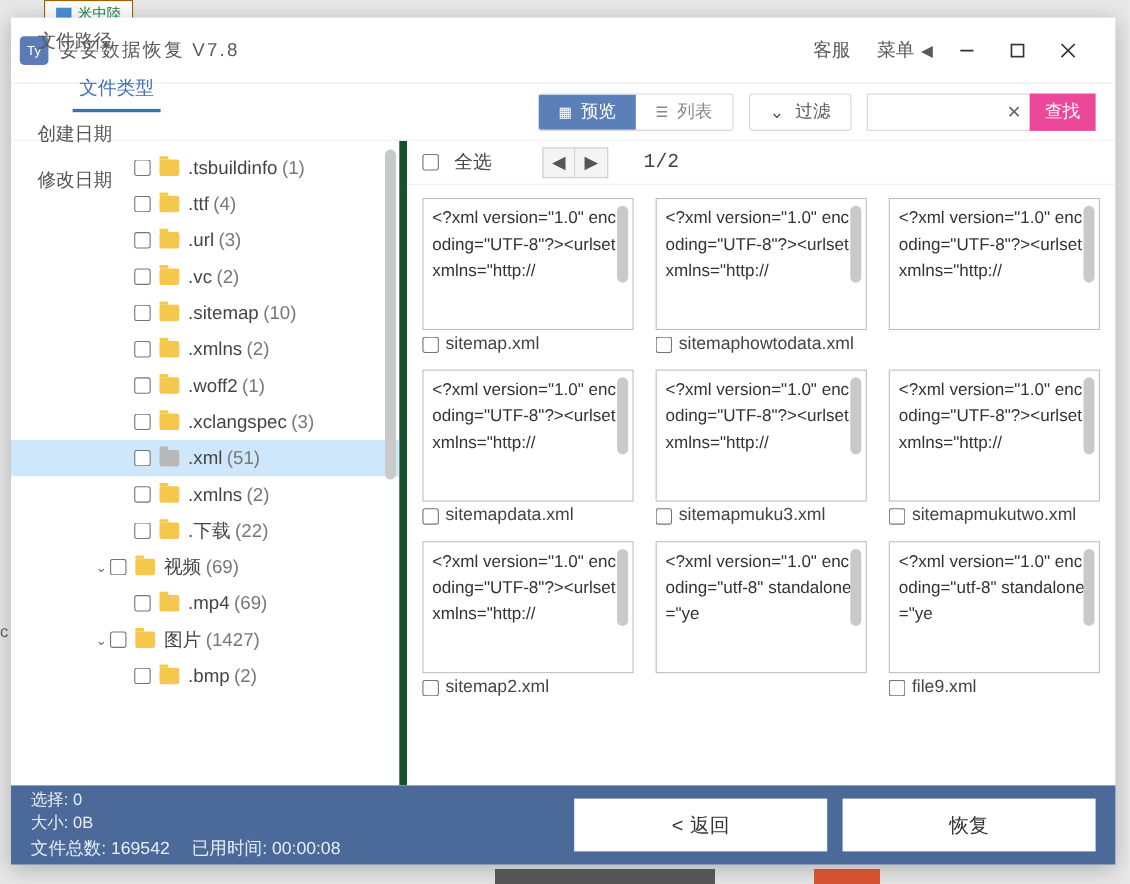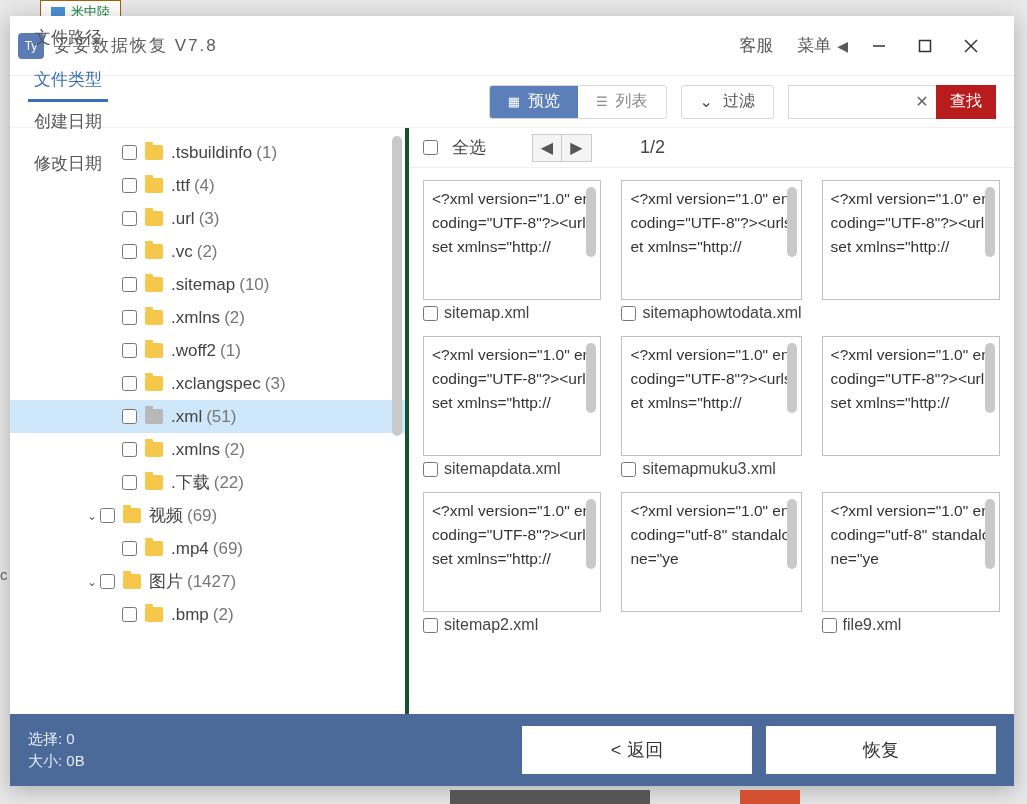--- a/index.html
+++ b/index.html
@@ -21,53 +21,53 @@
   .titlebar .spacer { flex: 1; }
   .titlebar .txt-btn { font-size: 17px; color: #5b5b5b; padding: 0 12px; cursor: pointer; }
   .titlebar .menu-arrow { color:#5b5b5b; font-size:14px; margin-left:-6px; margin-right:8px;}
   .titlebar .win-btn { width: 46px; height: 40px; display:flex; align-items:center; justify-content:center; cursor:pointer; }
   .titlebar .win-btn svg { stroke: #333; stroke-width:1.5; fill:none; }
 
   
   .toolbar { height: 52px; display: flex; align-items: center; padding: 0 18px; gap: 4px; border-bottom: 1px solid #f0f0f0;}
   .toolbar .tabs { display: flex; gap: 0; flex-direction: column; }
   .toolbar .tab { font-size: 17px; color: #555; padding: 8px 6px; margin-right: 10px; cursor:pointer; border-bottom: 3px solid transparent;}
-  .toolbar .tab.active { color: #3a6fb7; border-bottom-color: #3a6fb7; }
+  .toolbar .tab.active { color: #3a6fb7; border-bottom-color: #3a6fb7; margin-left: 38px; }
   .toolbar .spacer { flex: 1; }
   .toolbar .seg { display:flex; border:1px solid #d7d7d7; border-radius:3px; overflow:hidden; height:34px;}
   .toolbar .seg-btn { display:flex; align-items:center; gap:8px; padding: 0 18px; font-size:16px; cursor:pointer; color:#888;}
   .toolbar .seg-btn.active { background:#5b7fb8; color:#fff; }
   .toolbar .seg-btn .ico{font-size:13px;}
   .toolbar .filter-btn { display:flex; align-items:center; gap:10px; border:1px solid #d7d7d7; border-radius:3px; height:34px; padding:0 18px; font-size:16px; color:#555; cursor:pointer; margin-left:10px;}
   .toolbar .search-wrap { display:flex; margin-left:10px;}
   .toolbar .search-input { border:1px solid #d7d7d7; border-right:none; height:34px; width:120px; padding:0 8px; font-size:15px; outline:none;}
   .toolbar .search-clear { border:1px solid #d7d7d7; border-left:none; border-right:none; width:28px; display:flex; align-items:center; justify-content:center; color:#666; cursor:pointer; background:#fff;}
-  .toolbar .search-btn { background:#b91c1c; color:#fff; border:none; height:34px; padding:0 14px; font-size:16px; cursor:pointer;}
+  .toolbar .search-btn { background:#ec4899; color:#fff; border:none; height:34px; padding:0 14px; font-size:16px; cursor:pointer;}
 
   
   .body { flex:1; display:flex; overflow:hidden; }
 
-  .tree { width: 399px; border-right:4px solid #14532d; overflow-y:auto; padding: 8px 0; position:relative;}
+  .tree { width: 360px; border-right:7px solid #14532d; overflow-y:auto; padding: 8px 0; position:relative;}
   .tree-scroll { position:absolute; right:3px; top:8px; width:10px; height:300px; background:#c9c9c9; border-radius:5px;}
   .tree-row { display:flex; align-items:center; height:33px; font-size:17px; color:#444; cursor:pointer; padding-left: 12px;}
   .tree-row.selected { background:#cfe7fa; } .tree-row .indent2{width:118px;}
   .tree-row .caret { width:16px; text-align:center; color:#666; font-size:12px;}
   .tree-row input[type=checkbox]{width:15px;height:15px;margin-right:8px;}
   .tree-row .folder{width:18px;height:15px;background:#f5c84b;border-radius:2px;margin-right:8px;position:relative;}
   .tree-row .folder.grey{background:#b8b8b8;}
   .tree-row .folder::before{content:"";position:absolute;top:-3px;left:0;width:8px;height:3px;background:inherit;border-radius:1px 1px 0 0;}
   .tree-row .count{color:#777;margin-left:4px;}
 
   .content { flex:1; display:flex; flex-direction:column; overflow:hidden;}
   .content-head { height:40px; display:flex; align-items:center; padding:0 14px; border-bottom:1px solid #eee; gap:14px;}
   .content-head input[type=checkbox]{width:15px;height:15px;}
   .content-head .sel-all{font-size:17px;color:#444;}
   .content-head .pager-btn{width:30px;height:28px;border:1px solid #ccc;background:#f4f4f4;display:flex;align-items:center;justify-content:center;cursor:pointer;color:#555;}
   .content-head .pager-btn + .pager-btn{border-left:none;}
-  .content-head .page-ind{font-size:18px;color:#444;margin-left:34px;}
+  .content-head .page-ind{font-size:18px;color:#444;margin-left:18px;font-family:Liberation Mono, monospace;}
 
   .grid { flex:1; overflow:auto; padding:12px 14px; display:grid; grid-template-columns: repeat(3, 1fr); gap: 14px 20px; align-content:start;}
   .card { display:flex; flex-direction:column;}
   .preview { border:1px solid #bfbfbf; height:120px; padding:6px 8px; position:relative; overflow:hidden;}
   .preview .txt{font-size:15.5px; color:#333; line-height:1.55; word-break:break-all;}
   .preview .sbar{position:absolute; right:4px; top:6px; width:10px; height:70px; background:#c9c9c9; border-radius:5px;}
   .card-label{display:flex; align-items:center; gap:6px; margin-top:4px; font-size:16px; color:#444;}
   .card-label input{width:15px;height:15px;}
   .card-label span{white-space:nowrap; overflow:hidden; text-overflow:ellipsis;}
 
@@ -317,20 +317,24 @@
             <div class="card-label">
               <input type="checkbox" style="">
               <span>sitemapmuku3.xml</span>
             </div>
           </div>
           <div class="card">
             <div class="preview">
               <div class="txt">&lt;?xml version="1.0" encoding="UTF-8"?&gt;&lt;urlset xmlns="http://</div>
               <div class="sbar"></div>
             </div>
+            <div class="card-label">
+              <input type="checkbox" style="">
+              <span>sitemapmukutwo.xml</span>
+            </div>
           </div>
           <div class="card">
             <div class="preview">
               <div class="txt">&lt;?xml version="1.0" encoding="UTF-8"?&gt;&lt;urlset xmlns="http://</div>
               <div class="sbar"></div>
             </div>
             <div class="card-label">
               <input type="checkbox" style="">
               <span>sitemap2.xml</span>
             </div>
@@ -352,20 +356,24 @@
             </div>
           </div>
         </div>
     </div>
   </div>
 
   <div class="footer">
     <div class="stats">
       <div><span>选择:</span>&nbsp;<span>0</span></div>
       <div><span>大小:</span>&nbsp;<span>0B</span></div>
+      <div class="row2">
+        <span><span>文件总数:</span>&nbsp;<span>169542</span></span>
+        <span><span>已用时间:</span>&nbsp;<span>00:00:08</span></span>
+      </div>
     </div>
     <div class="spacer"></div>
     <button class="fbtn">
         <span>&lt;</span>
         <span>返回</span>
       </button>
     <button class="fbtn">恢复</button>
   </div>
 
 </div>

